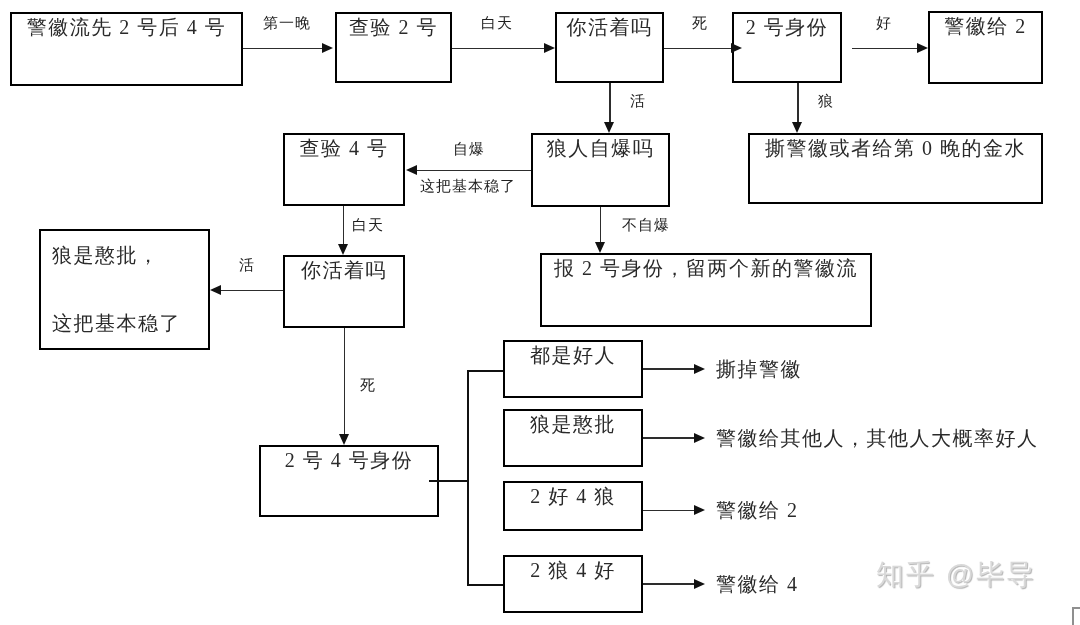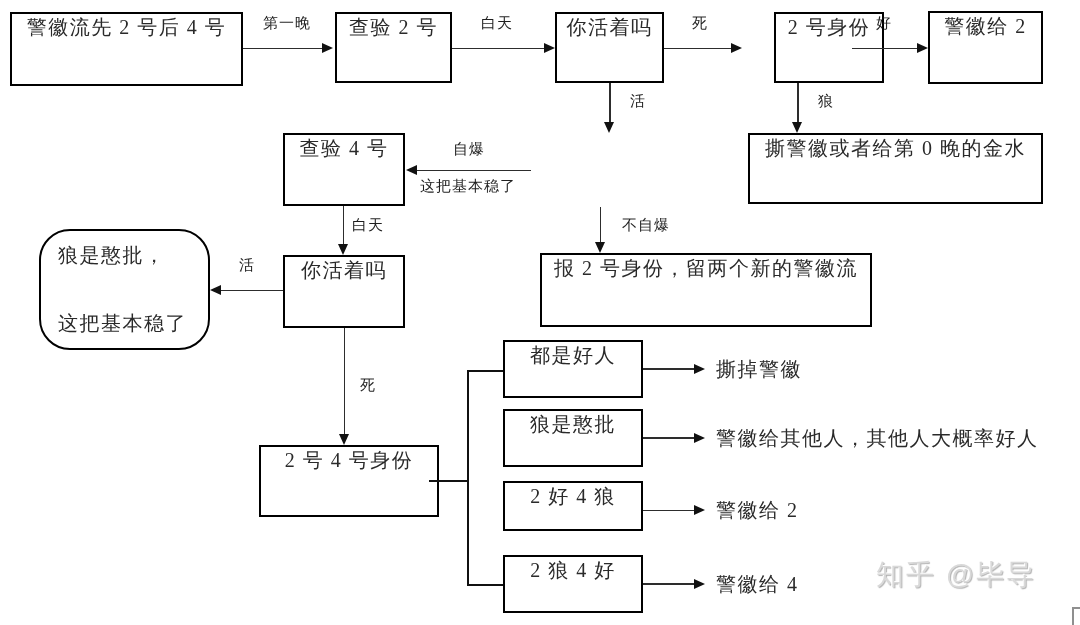--- a/index.html
+++ b/index.html
@@ -7,21 +7,21 @@
     position:relative;width:1080px;height:625px;background:#ffffff;overflow:hidden;
     font-family:"Liberation Serif","DejaVu Serif",serif;color:#2a2a2a;
   }
   .box{
     position:absolute;box-sizing:border-box;border:2px solid #000;background:#fff;
     display:flex;align-items:flex-start;justify-content:center;
     font-size:20px;letter-spacing:1.5px;white-space:nowrap;
   }
   .box.multiline{
     flex-direction:column;align-items:flex-start;justify-content:center;
-    gap:41px;padding-left:17px;border-radius:31px;
+    gap:41px;padding-left:11px;
   }
   .hline{position:absolute;height:1.5px;background:#2d2d2d;}
   .vline{position:absolute;width:1.5px;background:#2d2d2d;}
   .thick{background:#111;}
   .hline.thick{height:2px;}
   .vline.thick{width:2px;}
   .arr{position:absolute;width:0;height:0;}
   .arr-r{border-top:5.5px solid transparent;border-bottom:5.5px solid transparent;border-left:11px solid #111;}
   .arr-l{border-top:5.5px solid transparent;border-bottom:5.5px solid transparent;border-right:11px solid #111;}
   .arr-d{border-left:5.5px solid transparent;border-right:5.5px solid transparent;border-top:11px solid #111;}
@@ -44,21 +44,21 @@
 
   <div class="box" style="left:10px;top:12px;width:233px;height:74px">
     <span>警徽流先 2 号后 4 号</span>
   </div>
   <div class="box" style="left:335px;top:12px;width:117px;height:71px">
     <span>查验 2 号</span>
   </div>
   <div class="box" style="left:555px;top:12px;width:109px;height:71px">
     <span>你活着吗</span>
   </div>
-  <div class="box" style="left:774px;top:12px;width:110px;height:71px">
+  <div class="box" style="left:732px;top:12px;width:110px;height:71px">
     <span>2 号身份</span>
   </div>
   <div class="box" style="left:928px;top:11px;width:115px;height:73px">
     <span>警徽给 2</span>
   </div>
 
   <div class="hline" style="left:243px;top:47.5px;width:80px"></div>
   <div class="arr arr-r" style="left:322px;top:42.5px"></div>
   <span class="elabel" style="left:263px;top:14px">第一晚</span>
 
@@ -77,20 +77,23 @@
   <div class="vline" style="left:609px;top:83px;height:40px"></div>
   <div class="arr arr-d" style="left:604px;top:122px"></div>
   <span class="elabel" style="left:630px;top:92px">活</span>
 
   <div class="vline" style="left:797px;top:83px;height:40px"></div>
   <div class="arr arr-d" style="left:792px;top:122px"></div>
   <span class="elabel" style="left:818px;top:92px">狼</span>
 
   <div class="box" style="left:283px;top:133px;width:122px;height:73px">
     <span>查验 4 号</span>
+  </div>
+  <div class="box" style="left:531px;top:133px;width:139px;height:74px">
+    <span>狼人自爆吗</span>
   </div>
   <div class="box" style="left:748px;top:133px;width:295px;height:71px">
     <span>撕警徽或者给第 0 晚的金水</span>
   </div>
 
   <div class="hline" style="left:417px;top:169.5px;width:114px"></div>
   <div class="arr arr-l" style="left:406px;top:164.5px"></div>
   <span class="elabel" style="left:453px;top:140px">自爆</span>
   <span class="elabel" style="left:420px;top:177px">这把基本稳了</span>
 

